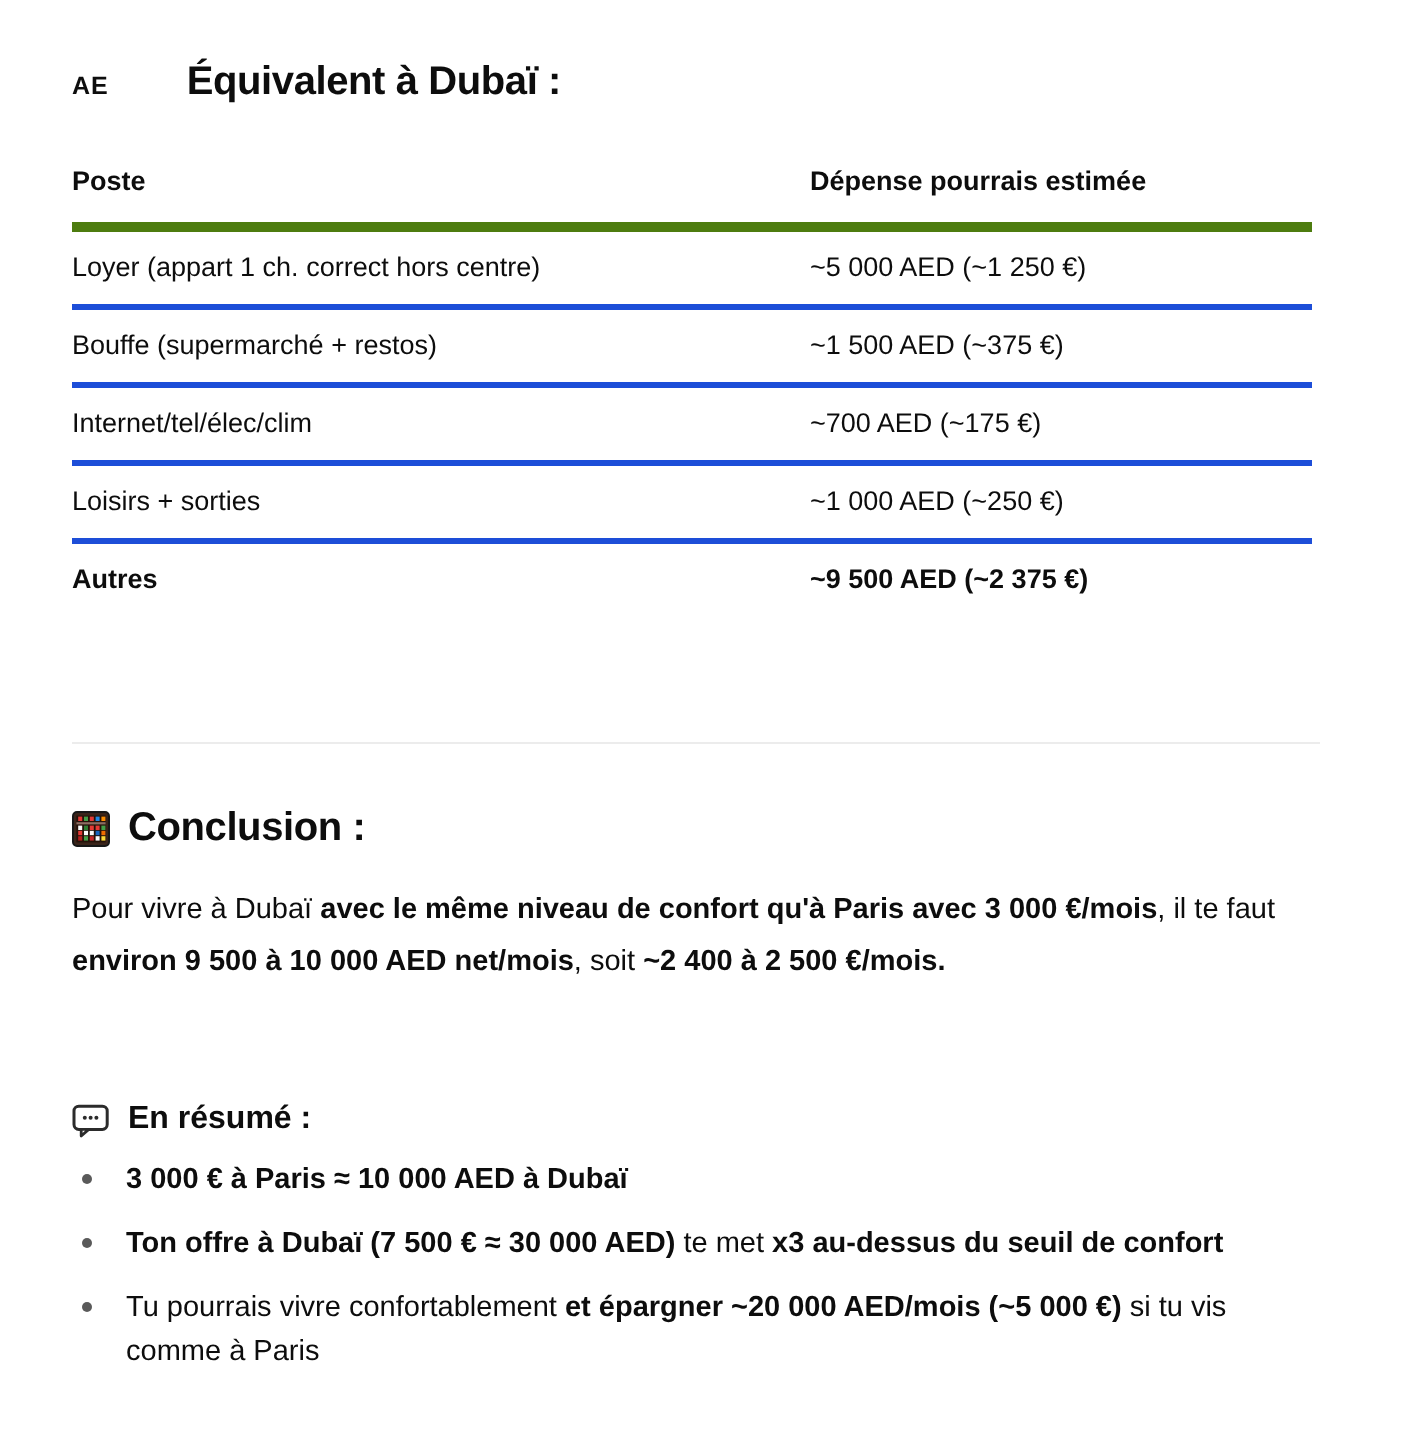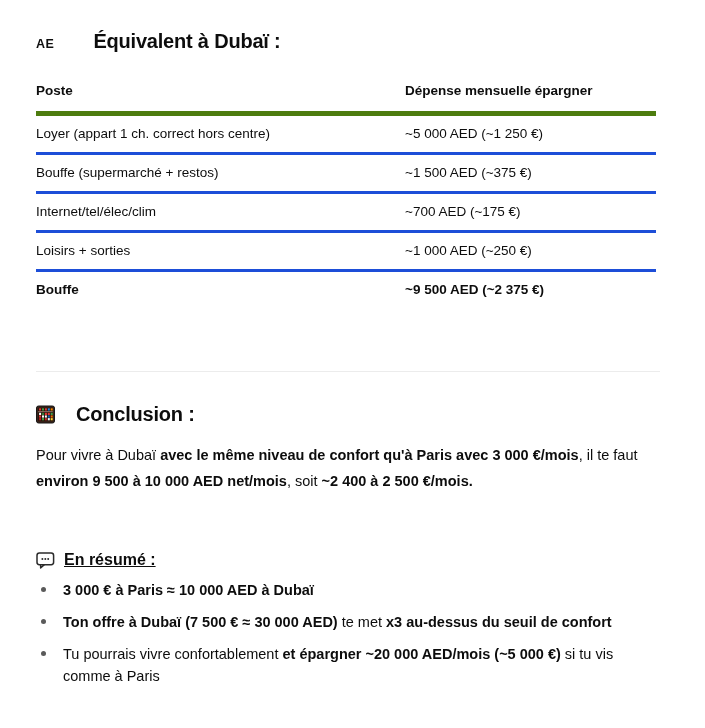--- a/index.html
+++ b/index.html
@@ -49,37 +49,37 @@
   
   .hr {
     border: none; border-top: 1px solid #ececec;
     width: 624px;
     margin-top: 63px;
   }
 
   
   .h-conclusion {
     margin-top: 31px;
-    display: flex; align-items: center; gap: 21px;
+    display: flex; align-items: center; gap: 9px;
   }
   .h-conclusion .title { font-size: 20px; font-weight: 700; letter-spacing: -0.2px; }
   .icon-abacus { width: 19px; height: 19px; display: inline-block; }
   .para {
     margin-top: 16px;
     width: 648px;
     font-size: 14.5px; line-height: 26px;
   }
   .para strong, .bullet-text strong { font-weight: 700; }
 
   
   .h-summary {
     margin-top: 57px;
     display: flex; align-items: center; gap: 9px;
   }
-  .h-summary .title { font-size: 16px; font-weight: 700; text-decoration: underline; }
+  .h-summary .title { font-size: 16px; font-weight: 700; }
   .icon-balloon { width: 19px; height: 17px; display: inline-block; }
 
   ul.summary-list { margin-top: 10px; list-style: none; }
   ul.summary-list li {
     position: relative;
     padding-left: 27px;
     font-size: 14.5px; line-height: 22px;
     margin-bottom: 10px;
   }
   ul.summary-list li .dot {
@@ -99,42 +99,42 @@
   </div>
 
   <table class="costs">
     <colgroup>
         <col class="c1">
         <col class="c2">
       </colgroup>
     <thead>
       <tr>
         <th>Poste</th>
-        <th>Dépense mensuelle épargner</th>
+        <th>Dépense pourrais estimée</th>
       </tr>
     </thead>
     <tbody>
         <tr>
           <td>Loyer (appart 1 ch. correct hors centre)</td>
           <td>~5 000 AED (~1 250 €)</td>
         </tr>
         <tr>
           <td>Bouffe (supermarché + restos)</td>
           <td>~1 500 AED (~375 €)</td>
         </tr>
         <tr>
           <td>Internet/tel/élec/clim</td>
           <td>~700 AED (~175 €)</td>
         </tr>
         <tr>
           <td>Loisirs + sorties</td>
           <td>~1 000 AED (~250 €)</td>
         </tr>
         <tr>
-          <td style="font-weight: 600;">Bouffe</td>
+          <td style="font-weight: 600;">Autres</td>
           <td style="font-weight: 600;">~9 500 AED (~2 375 €)</td>
         </tr>
       </tbody>
   </table>
 
   <hr class="hr">
 
   <div class="h-conclusion">
     <span class="icon-abacus">
       <svg viewBox="0 0 19 19" width="19" height="19">

